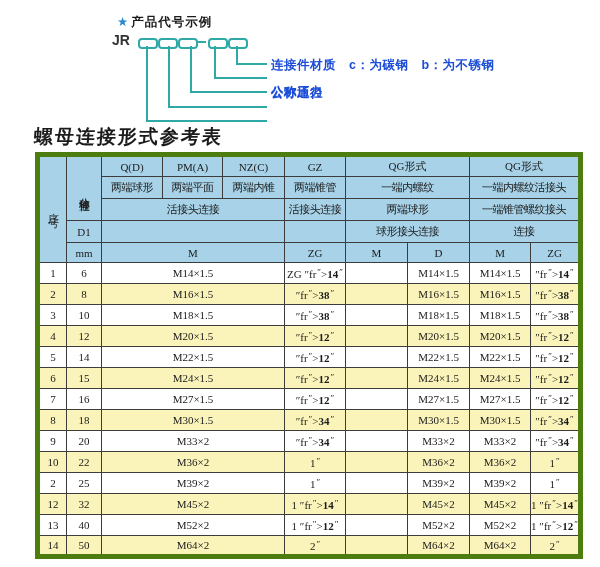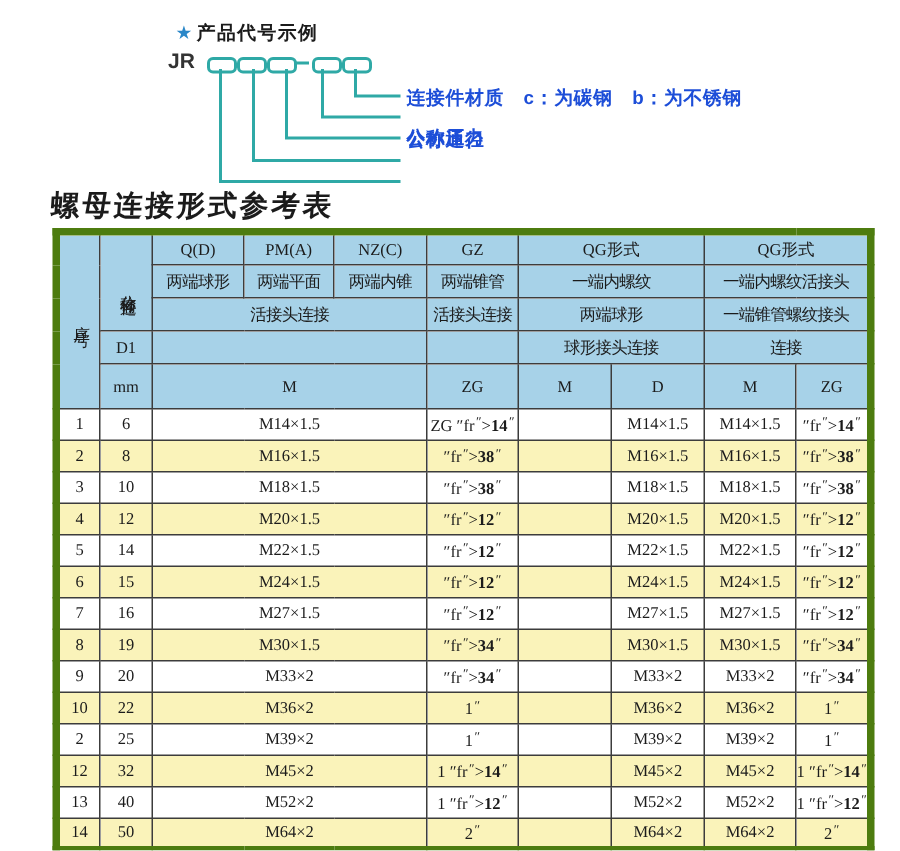--- a/index.html
+++ b/index.html
@@ -27,21 +27,21 @@
                transform:skewX(-4deg);}
 
   
   table.ref{position:absolute;left:35px;top:152px;border-collapse:collapse;table-layout:fixed;
             width:543px;font-size:11px;}
   table.ref td,table.ref th{border:1px solid #3c3c3c;text-align:center;vertical-align:middle;
             padding:0;font-weight:normal;overflow:hidden;}
   table.ref{border:5px solid #4d7c0f;}
   thead th{background:#a7d2e8;}
   thead tr{height:22px;}
-  thead tr.short{height:30px;margin-left:44px;}
+  thead tr.short{height:20px;margin-left:44px;}
   tbody tr{height:21px;background:#ffffff;}
   tbody tr.alt{background:#faf3ba;}
   .vtext{writing-mode:vertical-rl;text-orientation:upright;letter-spacing:5px;margin:0 auto;}
   .vtext2{writing-mode:vertical-rl;text-orientation:upright;letter-spacing:1px;margin:0 auto;}
   .cn{letter-spacing:-0.5px;}
   .in{font-size:9px;vertical-align:3px;margin-left:1px;}
 </style>
 </head>
 <body>
 
@@ -199,21 +199,21 @@
           <td>16</td>
           <td colspan="3">M27×1.5</td>
           <td><span class="&lt;span">″</span>fr<span class="in">″</span>&gt;<b>1</b><b>2</b><span class="in">″</span></td>
           <td></td>
           <td>M27×1.5</td>
           <td>M27×1.5</td>
           <td><span class="&lt;span">″</span>fr<span class="in">″</span>&gt;<b>1</b><b>2</b><span class="in">″</span></td>
         </tr>
         <tr class="alt">
           <td>8</td>
-          <td>19</td>
+          <td>18</td>
           <td colspan="3">M30×1.5</td>
           <td><span class="&lt;span">″</span>fr<span class="in">″</span>&gt;<b>3</b><b>4</b><span class="in">″</span></td>
           <td></td>
           <td>M30×1.5</td>
           <td>M30×1.5</td>
           <td><span class="&lt;span">″</span>fr<span class="in">″</span>&gt;<b>3</b><b>4</b><span class="in">″</span></td>
         </tr>
         <tr>
           <td>9</td>
           <td>20</td>

